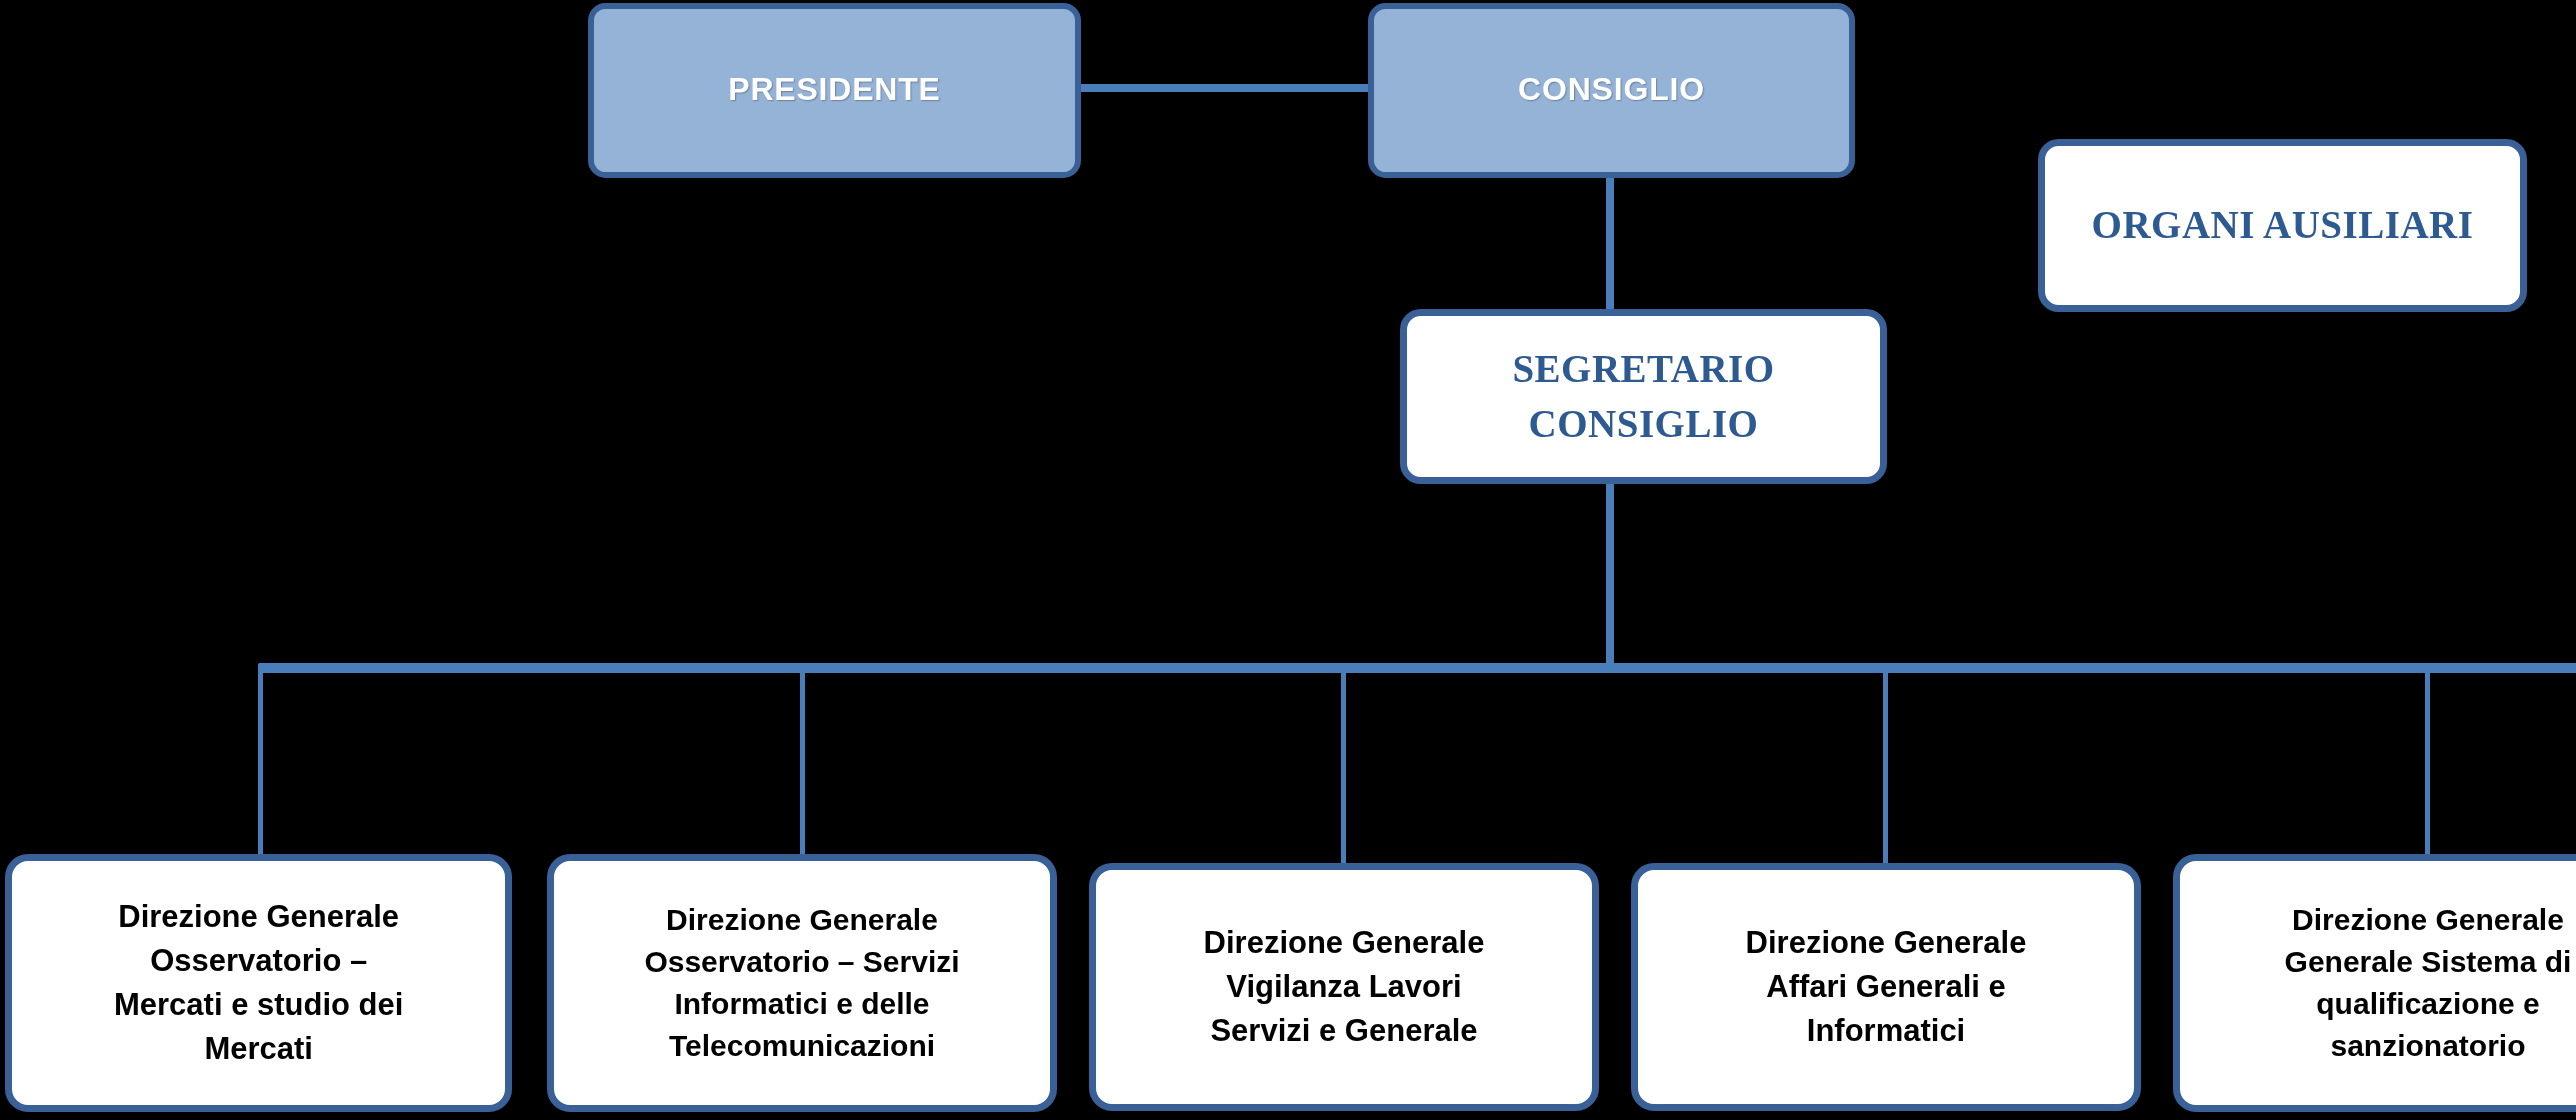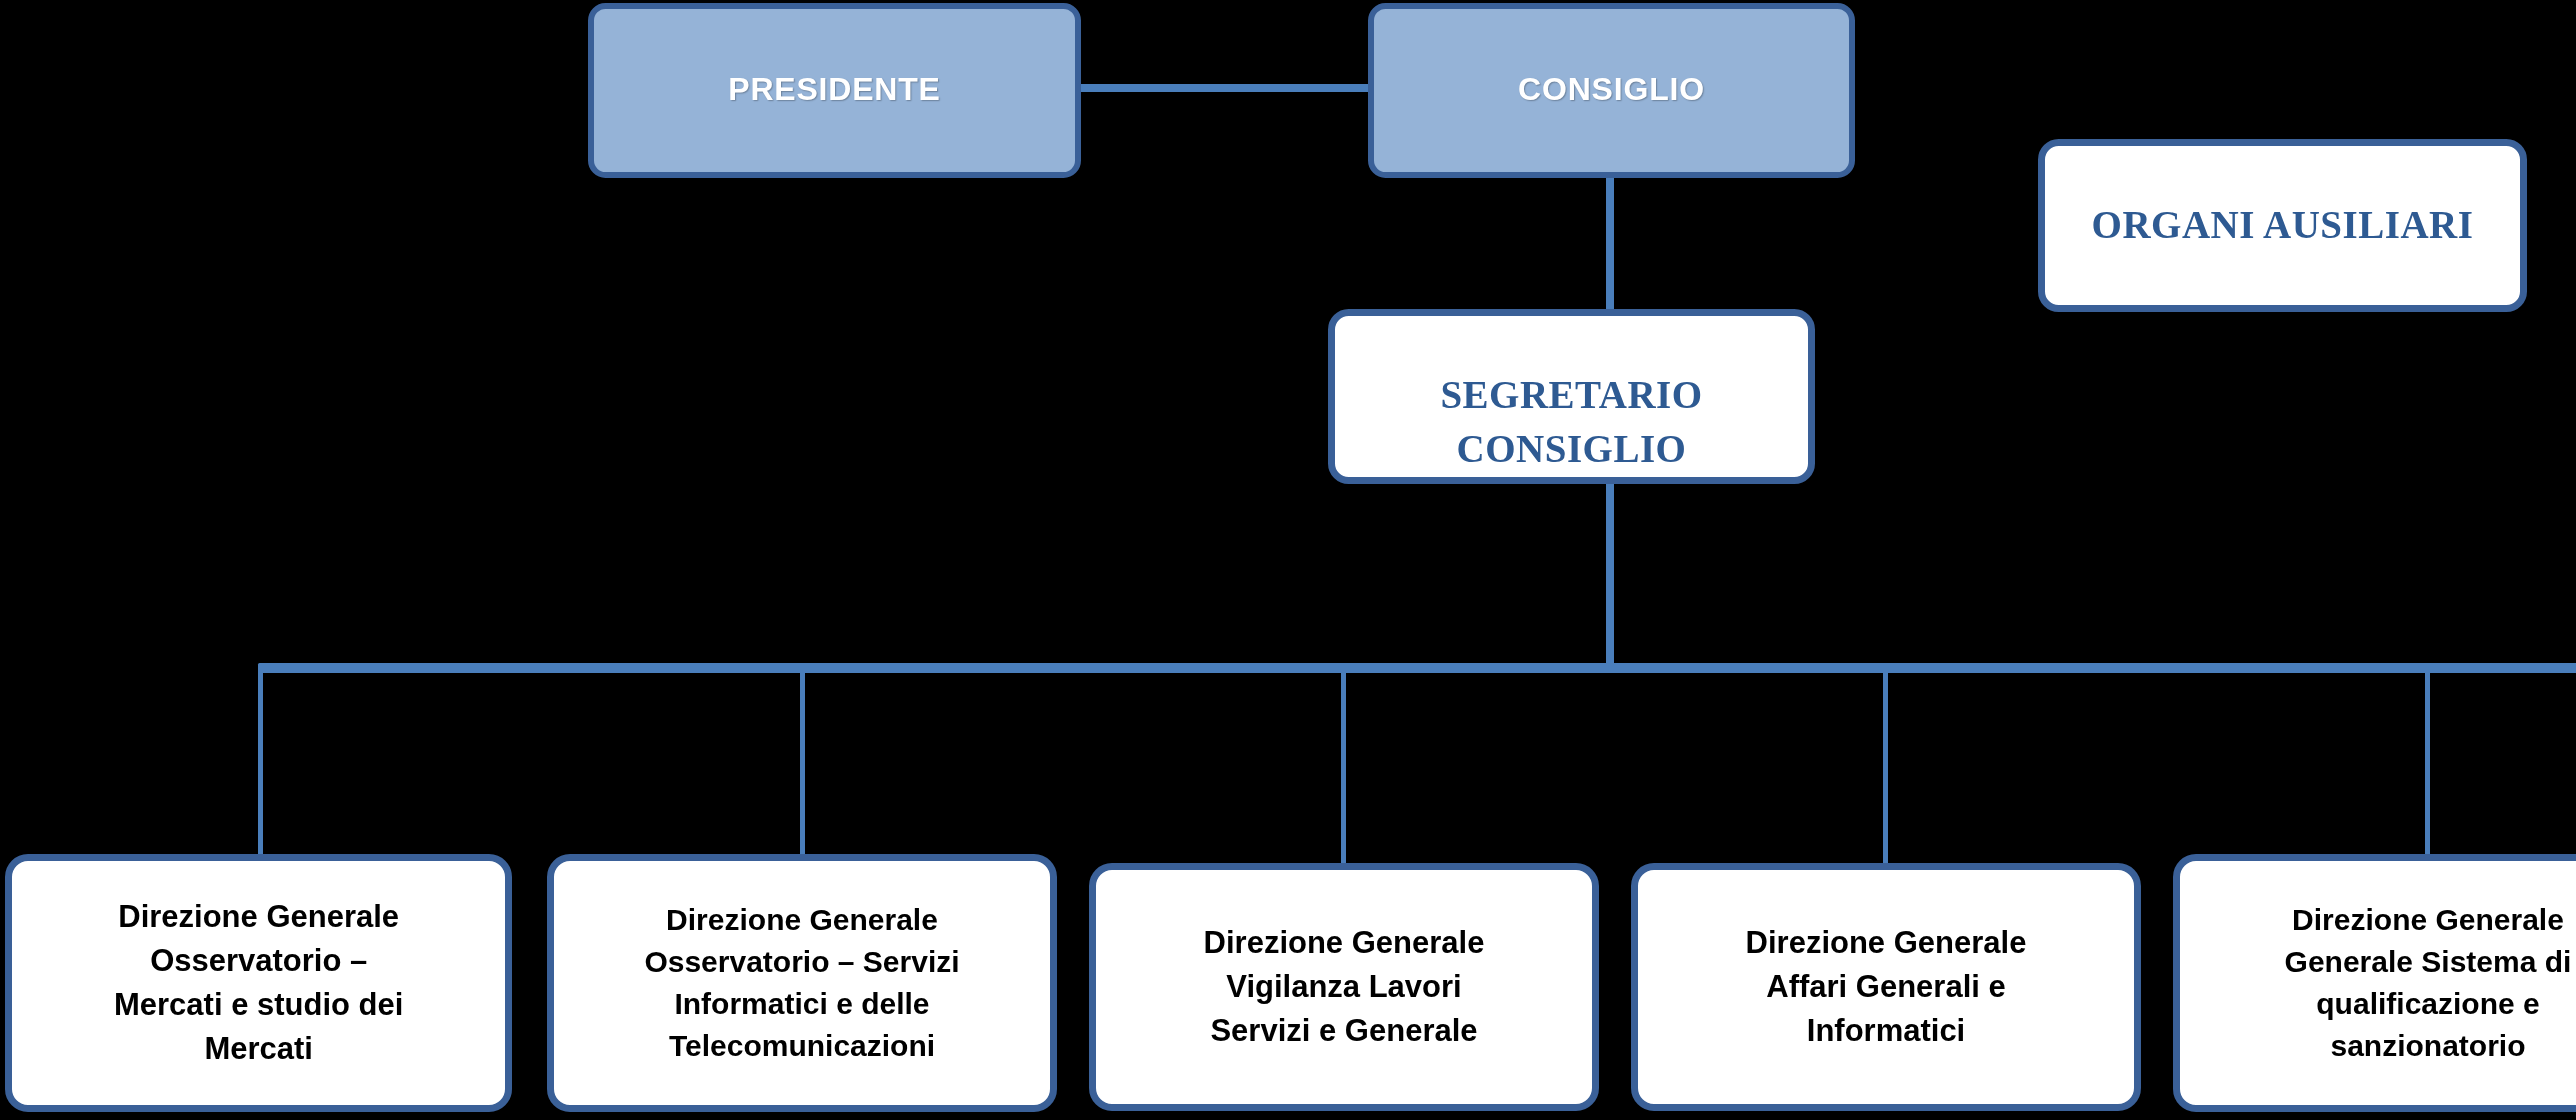--- a/index.html
+++ b/index.html
@@ -57,21 +57,21 @@
   </div>
 
   <div class="node node-filled" style="left:1368px;top:2.6px;width:487px;height:175px;">
     <span class="lbl">CONSIGLIO</span>
   </div>
 
   <div class="node node-outline" style="left:2038px;top:139px;width:489px;height:173px;">
     <span class="lbl">ORGANI AUSILIARI</span>
   </div>
 
-  <div class="node node-outline" style="left:1328px;top:309px;width:487px;height:175px;align-items:flex-end;">
+  <div class="node node-outline" style="left:1400px;top:309px;width:487px;height:175px;">
     <span class="lbl">
       <span>SEGRETARIO</span><br>
       <span>CONSIGLIO</span>
     </span>
   </div>
 
   <div class="node node-dg" style="left:5.2px;top:854px;width:507px;height:258px;">
     <span class="lbl">
       <span>Direzione Generale</span><br>
       <span>Osservatorio –</span><br>

